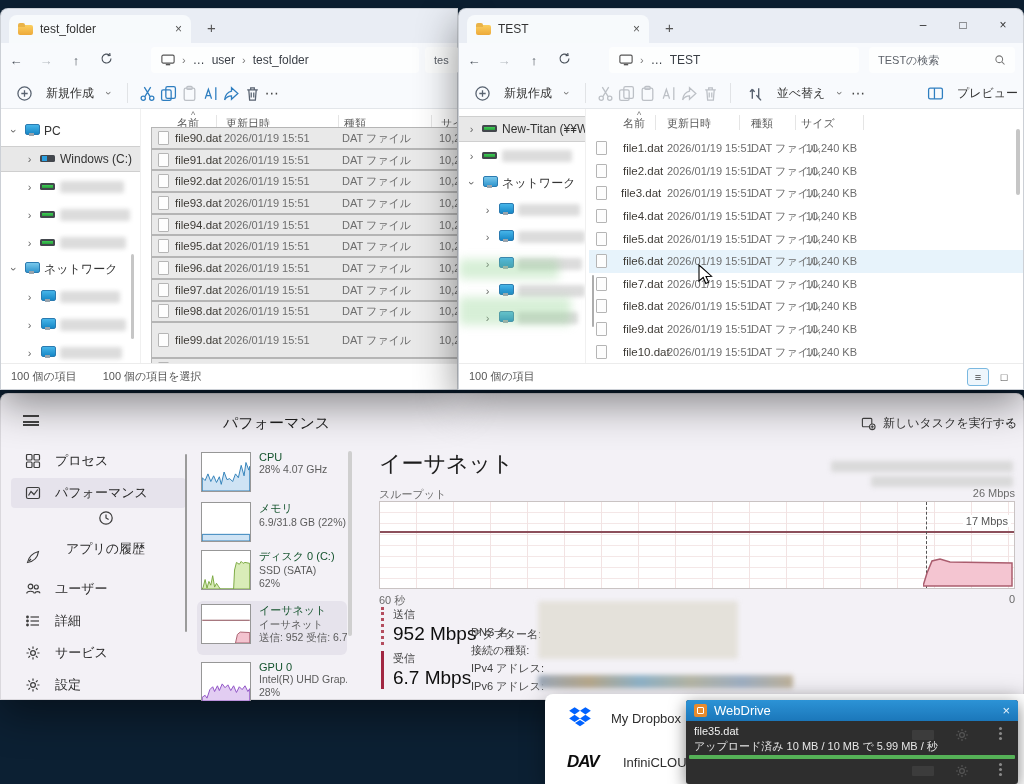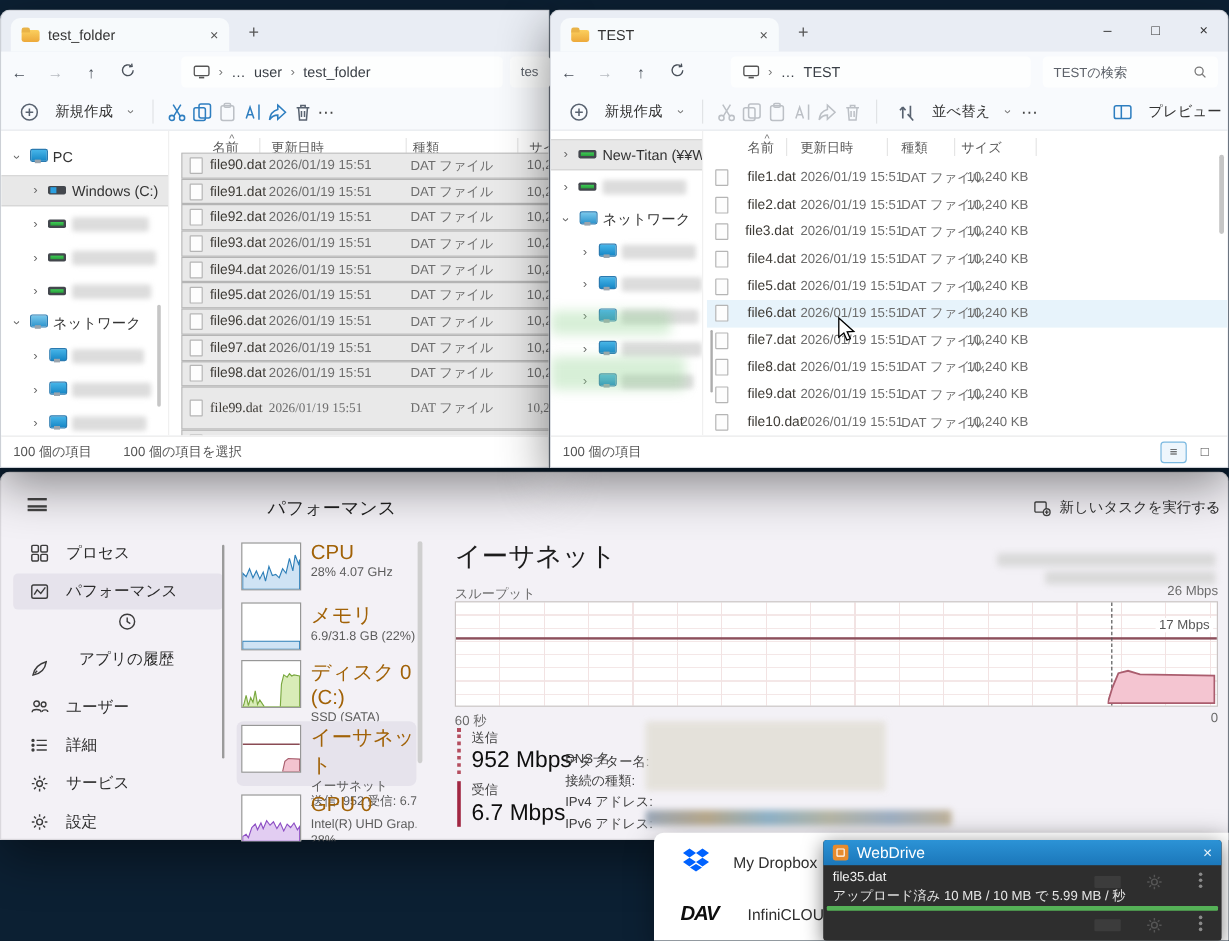--- a/index.html
+++ b/index.html
@@ -75,21 +75,21 @@
 .tm-side{position:absolute;left:10px;top:52px;width:175px}
 .tmrow{position:absolute;left:0;width:100%;height:30px;display:flex;align-items:center;gap:14px;padding-left:14px;font-size:13px;color:#2b2b2b;border-radius:4px}
 .tmrow.sel{background:#e6e3ec}
 .tmrow svg{flex:none}
 .tm-scroll{position:absolute;left:184px;top:60px;width:2px;height:178px;background:#9b9b9b;border-radius:2px}
 .cards{position:absolute;left:196px;top:55px;width:152px;height:252px;overflow:hidden}
 .card{position:absolute;left:0;width:150px}
 .card.sel{background:#e6e3ec;border-radius:6px}
 .thumb{position:absolute;left:4px;top:3px;width:50px;height:40px;background:#fff;border:1px solid #979797}
 .cinfo{position:absolute;left:62px;top:2px}
-.ctitle{font-size:17px;color:#a16207}
+.ctitle{font-size:11px;color:#14532d}
 .cline{font-size:10.5px;color:#5c5c5c;line-height:13px;white-space:nowrap;overflow:hidden;max-width:88px}
 .cards-scroll{position:absolute;left:347px;top:57px;width:4px;height:185px;background:#cfcfcf;border-radius:2px}
 .tm-main{position:absolute;left:365px;top:438px;width:649px;height:262px}
 #tm .tm-main{top:45px}
 .eth-title{position:absolute;left:13px;top:10px;font-size:22px;color:#1c1c1c}
 .rblur{position:absolute;background:#d9d9d9;filter:blur(2.5px);border-radius:2px}
 .thr{position:absolute;left:13px;top:48px;font-size:11px;color:#6b6b6b}
 .scale{position:absolute;right:0;top:48px;font-size:11px;color:#6b6b6b}
 .graph{position:absolute;left:13px;top:62px;width:636px;height:88px;background:#fff;border:1px solid #c9c3c3;background-image:repeating-linear-gradient(to right,transparent 0 36px,#f2e3e3 36px 37px),repeating-linear-gradient(to bottom,transparent 0 10px,#f4e7e7 10px 11px)}
 .line17{position:absolute;left:0;right:0;top:29px;height:2px;background:#8c4f5b}
@@ -478,21 +478,21 @@
           <span class="cc " style="left: 191px;">DAT ファイル</span>
           <span class="cc " style="left: 288px;">10,240 KB</span>
         </div>
         <div class="frow sel" style="height: 21.7px;">
           <span class="ficon"></span>
           <span class="cc nm" style="left: 24px;">file98.dat</span>
           <span class="cc " style="left: 73px;">2026/01/19 15:51</span>
           <span class="cc " style="left: 191px;">DAT ファイル</span>
           <span class="cc " style="left: 288px;">10,240 KB</span>
         </div>
-        <div class="frow sel" style="height: 36px; font-family: Liberation Serif, serif;">
+        <div class="frow sel" style="height: 36px;">
           <span class="ficon"></span>
           <span class="cc nm" style="left: 24px;">file99.dat</span>
           <span class="cc " style="left: 73px;">2026/01/19 15:51</span>
           <span class="cc " style="left: 191px;">DAT ファイル</span>
           <span class="cc " style="left: 288px;">10,240 KB</span>
         </div>
         <div class="frow sel" style="height: 21.7px;">
           <span class="ficon"></span>
           <span class="cc nm" style="left: 24px;">file100.dat</span>
           <span class="cc " style="left: 73px;">2026/01/19 15:51</span>

